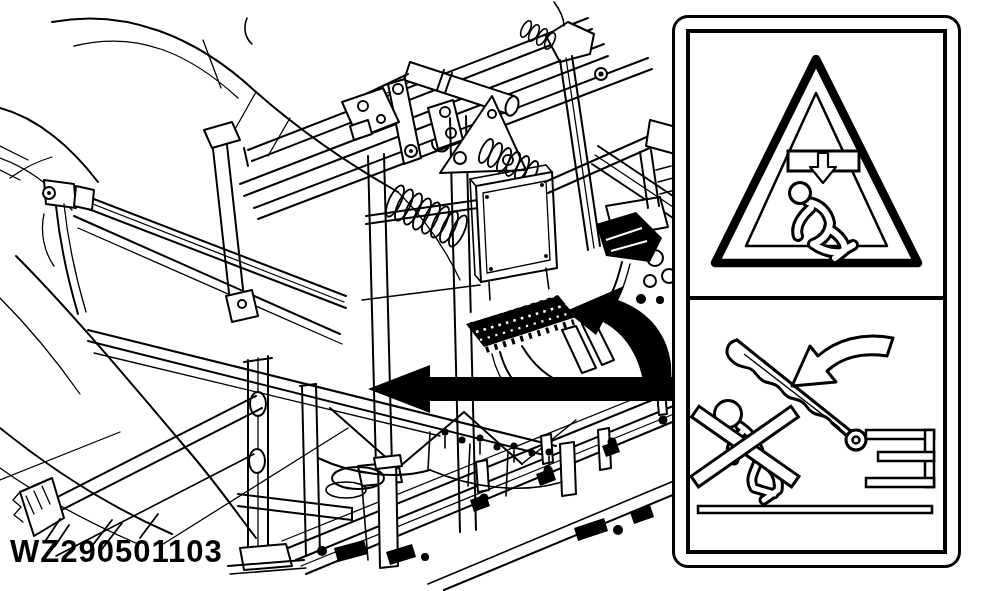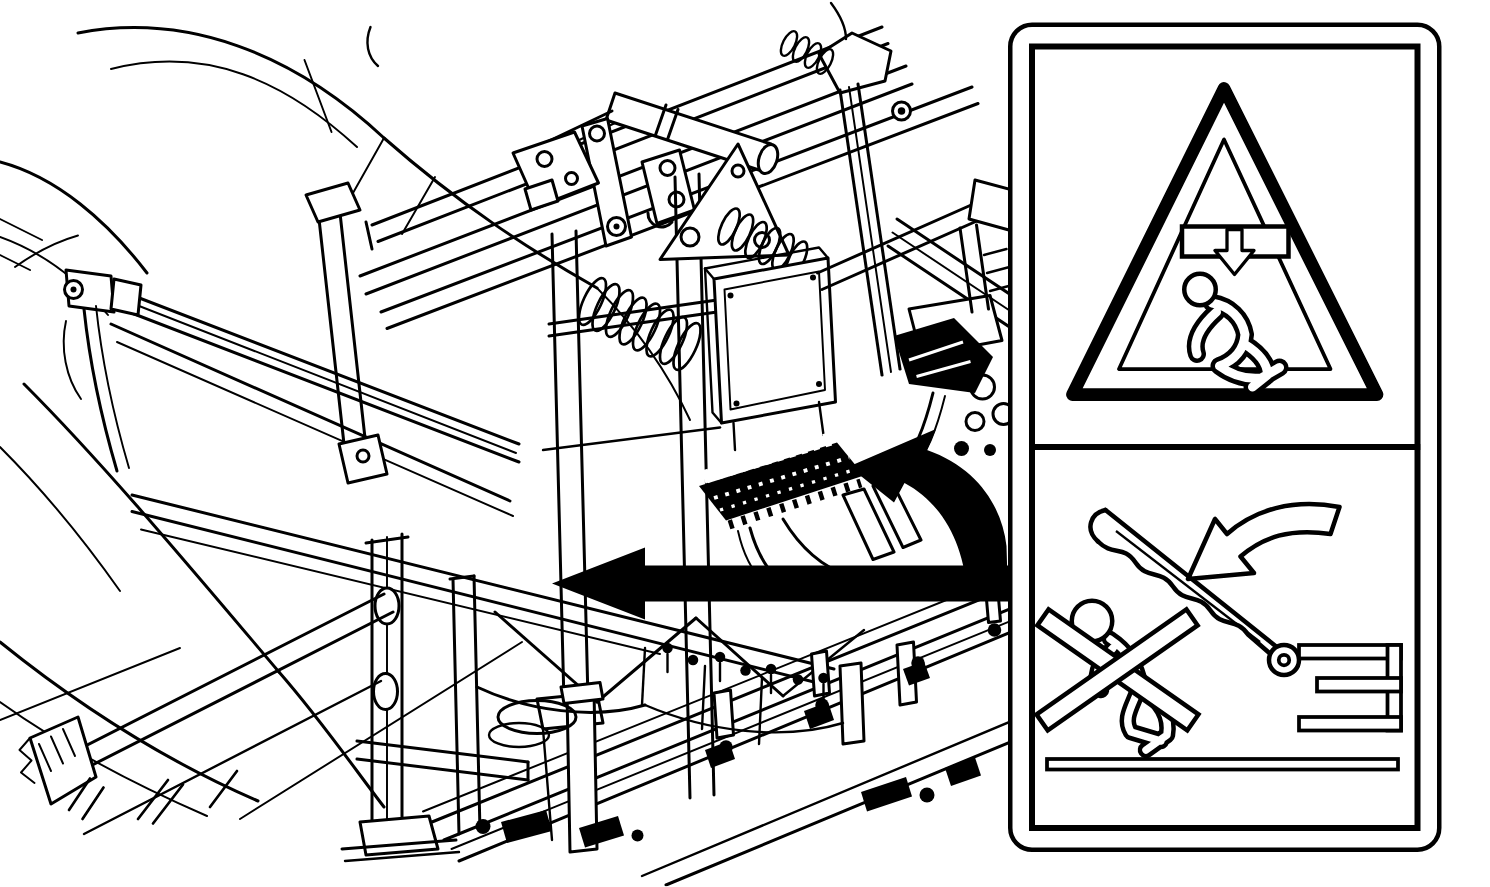--- a/index.html
+++ b/index.html
@@ -341,13 +341,14 @@
           <path d="M50,126 C62,134 68,144 70,156 M52,132 C42,142 38,152 44,160 M70,156 C66,170 58,178 64,188 L84,194 M72,160 C84,168 90,178 88,190 L74,200" fill="none" stroke="#000" stroke-width="11" stroke-linecap="round" stroke-linejoin="round"></path>
           <path d="M50,126 C62,134 68,144 70,156 M52,132 C42,142 38,152 44,160 M70,156 C66,170 58,178 64,188 L84,194 M72,160 C84,168 90,178 88,190 L74,200" fill="none" stroke="#fff" stroke-width="5" stroke-linecap="round" stroke-linejoin="round"></path>
           <circle cx="38" cy="114" r="13.5" fill="#fff" stroke="#000" stroke-width="3"></circle>
           <rect x="-6" y="140" width="122" height="13" fill="#fff" stroke="#000" stroke-width="3" transform="rotate(35 55 147)"></rect>
           <rect x="-6" y="140" width="122" height="13" fill="#fff" stroke="#000" stroke-width="3" transform="rotate(-35 55 147)"></rect>
         </g>
       </svg>
     </div>
   </div>
 
+  <div class="caption">WZ290501103</div>
 </div>
 
 </body></html>

